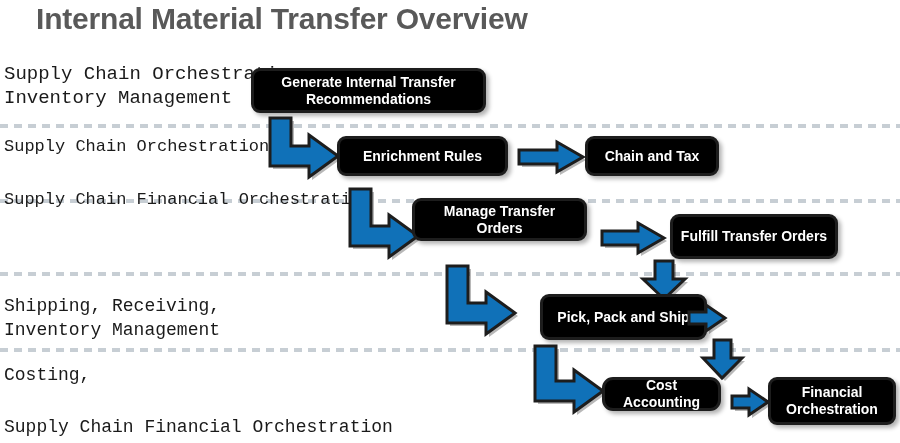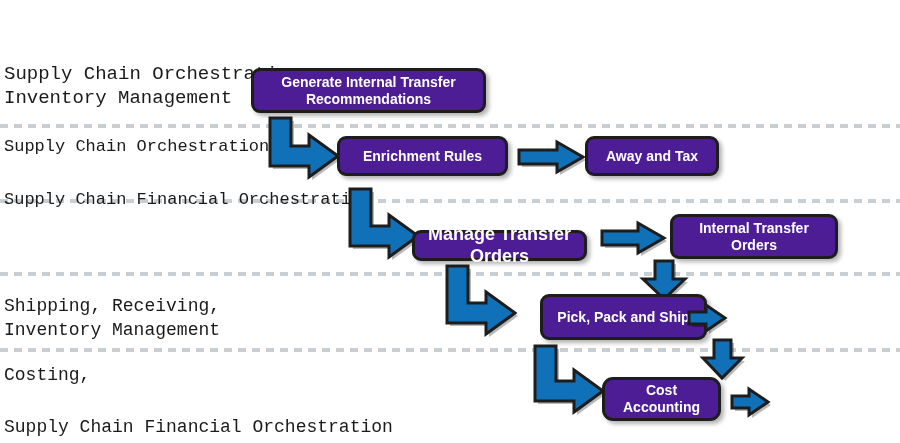--- a/index.html
+++ b/index.html
@@ -27,21 +27,21 @@
   
   .lane-label{
     position:absolute;left:4px;
     color:#1a1a1a;font-family:Liberation Mono, monospace;
     line-height:1.28;white-space:pre-line;
   }
 
   
   .node{
     position:absolute;
-    background:#4c1d95;
+    background:#000000;
     border:3px solid #1d1d1d;
     border-radius:9px;
     box-sizing:border-box;
     display:flex;align-items:center;justify-content:center;
     text-align:center;
     color:#ffffff;font-weight:bold;
     font-family:"Liberation Sans", sans-serif;
     line-height:1.2;
     box-shadow:3px 3px 4px rgba(0,0,0,0.30);
     padding:2px 6px;
@@ -51,20 +51,21 @@
   .arrow{position:absolute;}
   .arrow svg{display:block;overflow:visible;}
   .arrow svg path{fill:#1071b8;stroke:#1d1d1d;stroke-width:3;stroke-linejoin:miter;}
   .arrow .shadow{fill:rgba(0,0,0,0.28);stroke:none;}
 </style>
 </head>
 <body>
 
 <div id="canvas">
 
+  <div class="page-title">Internal Material Transfer Overview</div>
 
   <div class="divider" style="top:124px;"></div>
   <div class="divider" style="top:199px;"></div>
   <div class="divider" style="top:272px;"></div>
   <div class="divider" style="top:348px;"></div>
 
   <div class="lane-label" style="top:62px;font-size:19px;">Supply Chain Orchestration,
 Inventory Management</div>
 
   <div class="lane-label" style="top:134px;font-size:17px;line-height:1.55;">Supply Chain Orchestration
@@ -90,39 +91,39 @@
 
   <div class="node" style="left:337px;top:136px;width:171px;height:40px;font-size:14px;">Enrichment Rules</div>
 
   <div class="arrow" style="left:516px;top:140px;">
     <svg width="72" height="34" viewBox="0 0 72 34">
       <path class="shadow" d="M3 10 L41 10 L41 2 L67 17 L41 32 L41 24 L3 24 Z" transform="translate(3,3)"></path>
       <path d="M3 10 L41 10 L41 2 L67 17 L41 32 L41 24 L3 24 Z"></path>
     </svg>
   </div>
 
-  <div class="node" style="left:585px;top:136px;width:134px;height:40px;font-size:14px;">Away and Tax</div>
+  <div class="node" style="left:585px;top:136px;width:134px;height:40px;font-size:14px;">Chain and Tax</div>
 
   <div class="arrow" style="left:346px;top:184px;">
     <svg width="78" height="72" viewBox="0 0 78 72">
       <path class="shadow" d="M4 5 L25 5 L25 42 L43 42 L43 31 L72 52 L43 73 L43 62 L4 62 Z" transform="translate(3,3)"></path>
       <path d="M4 5 L25 5 L25 42 L43 42 L43 31 L72 52 L43 73 L43 62 L4 62 Z"></path>
     </svg>
   </div>
 
-  <div class="node" style="left:412px;top:230px;width:175px;height:31px;font-size:18px;">Manage Transfer Orders</div>
+  <div class="node" style="left:412px;top:198px;width:175px;height:43px;font-size:14px;">Manage Transfer Orders</div>
 
   <div class="arrow" style="left:599px;top:221px;">
     <svg width="70" height="34" viewBox="0 0 70 34">
       <path class="shadow" d="M3 10 L39 10 L39 2 L65 17 L39 32 L39 24 L3 24 Z" transform="translate(3,3)"></path>
       <path d="M3 10 L39 10 L39 2 L65 17 L39 32 L39 24 L3 24 Z"></path>
     </svg>
   </div>
 
-  <div class="node" style="left:670px;top:214px;width:168px;height:45px;font-size:14px;">Internal Transfer Orders</div>
+  <div class="node" style="left:670px;top:214px;width:168px;height:45px;font-size:14px;">Fulfill Transfer Orders</div>
 
   <div class="arrow" style="left:637px;top:258px;">
     <svg width="58" height="44" viewBox="0 0 58 44">
       <path class="shadow" d="M18 3 L36 3 L36 21 L48 21 L27 41 L6 21 L18 21 Z" transform="translate(3,3)"></path>
       <path d="M18 3 L36 3 L36 21 L48 21 L27 41 L6 21 L18 21 Z"></path>
     </svg>
   </div>
 
   <div class="arrow" style="left:443px;top:261px;">
     <svg width="78" height="72" viewBox="0 0 78 72">
@@ -148,23 +149,24 @@
     </svg>
   </div>
 
   <div class="arrow" style="left:531px;top:341px;">
     <svg width="78" height="70" viewBox="0 0 78 70">
       <path class="shadow" d="M4 5 L25 5 L25 40 L43 40 L43 29 L72 50 L43 71 L43 60 L4 60 Z" transform="translate(3,3)"></path>
       <path d="M4 5 L25 5 L25 40 L43 40 L43 29 L72 50 L43 71 L43 60 L4 60 Z"></path>
     </svg>
   </div>
 
-  <div class="node" style="left:602px;top:377px;width:119px;height:44px;font-size:14px;border-radius:11px;">Cost Accounting</div>
+  <div class="node" style="left:602px;top:377px;width:119px;height:34px;font-size:14px;border-radius:11px;">Cost Accounting</div>
 
   <div class="arrow" style="left:729px;top:387px;">
     <svg width="42" height="30" viewBox="0 0 42 30">
       <path class="shadow" d="M3 9 L20 9 L20 2 L39 15 L20 28 L20 21 L3 21 Z" transform="translate(3,3)"></path>
       <path d="M3 9 L20 9 L20 2 L39 15 L20 28 L20 21 L3 21 Z"></path>
     </svg>
   </div>
 
+  <div class="node" style="left:768px;top:377px;width:128px;height:48px;font-size:14px;">Financial Orchestration</div>
 
 </div>
 
 </body></html>

